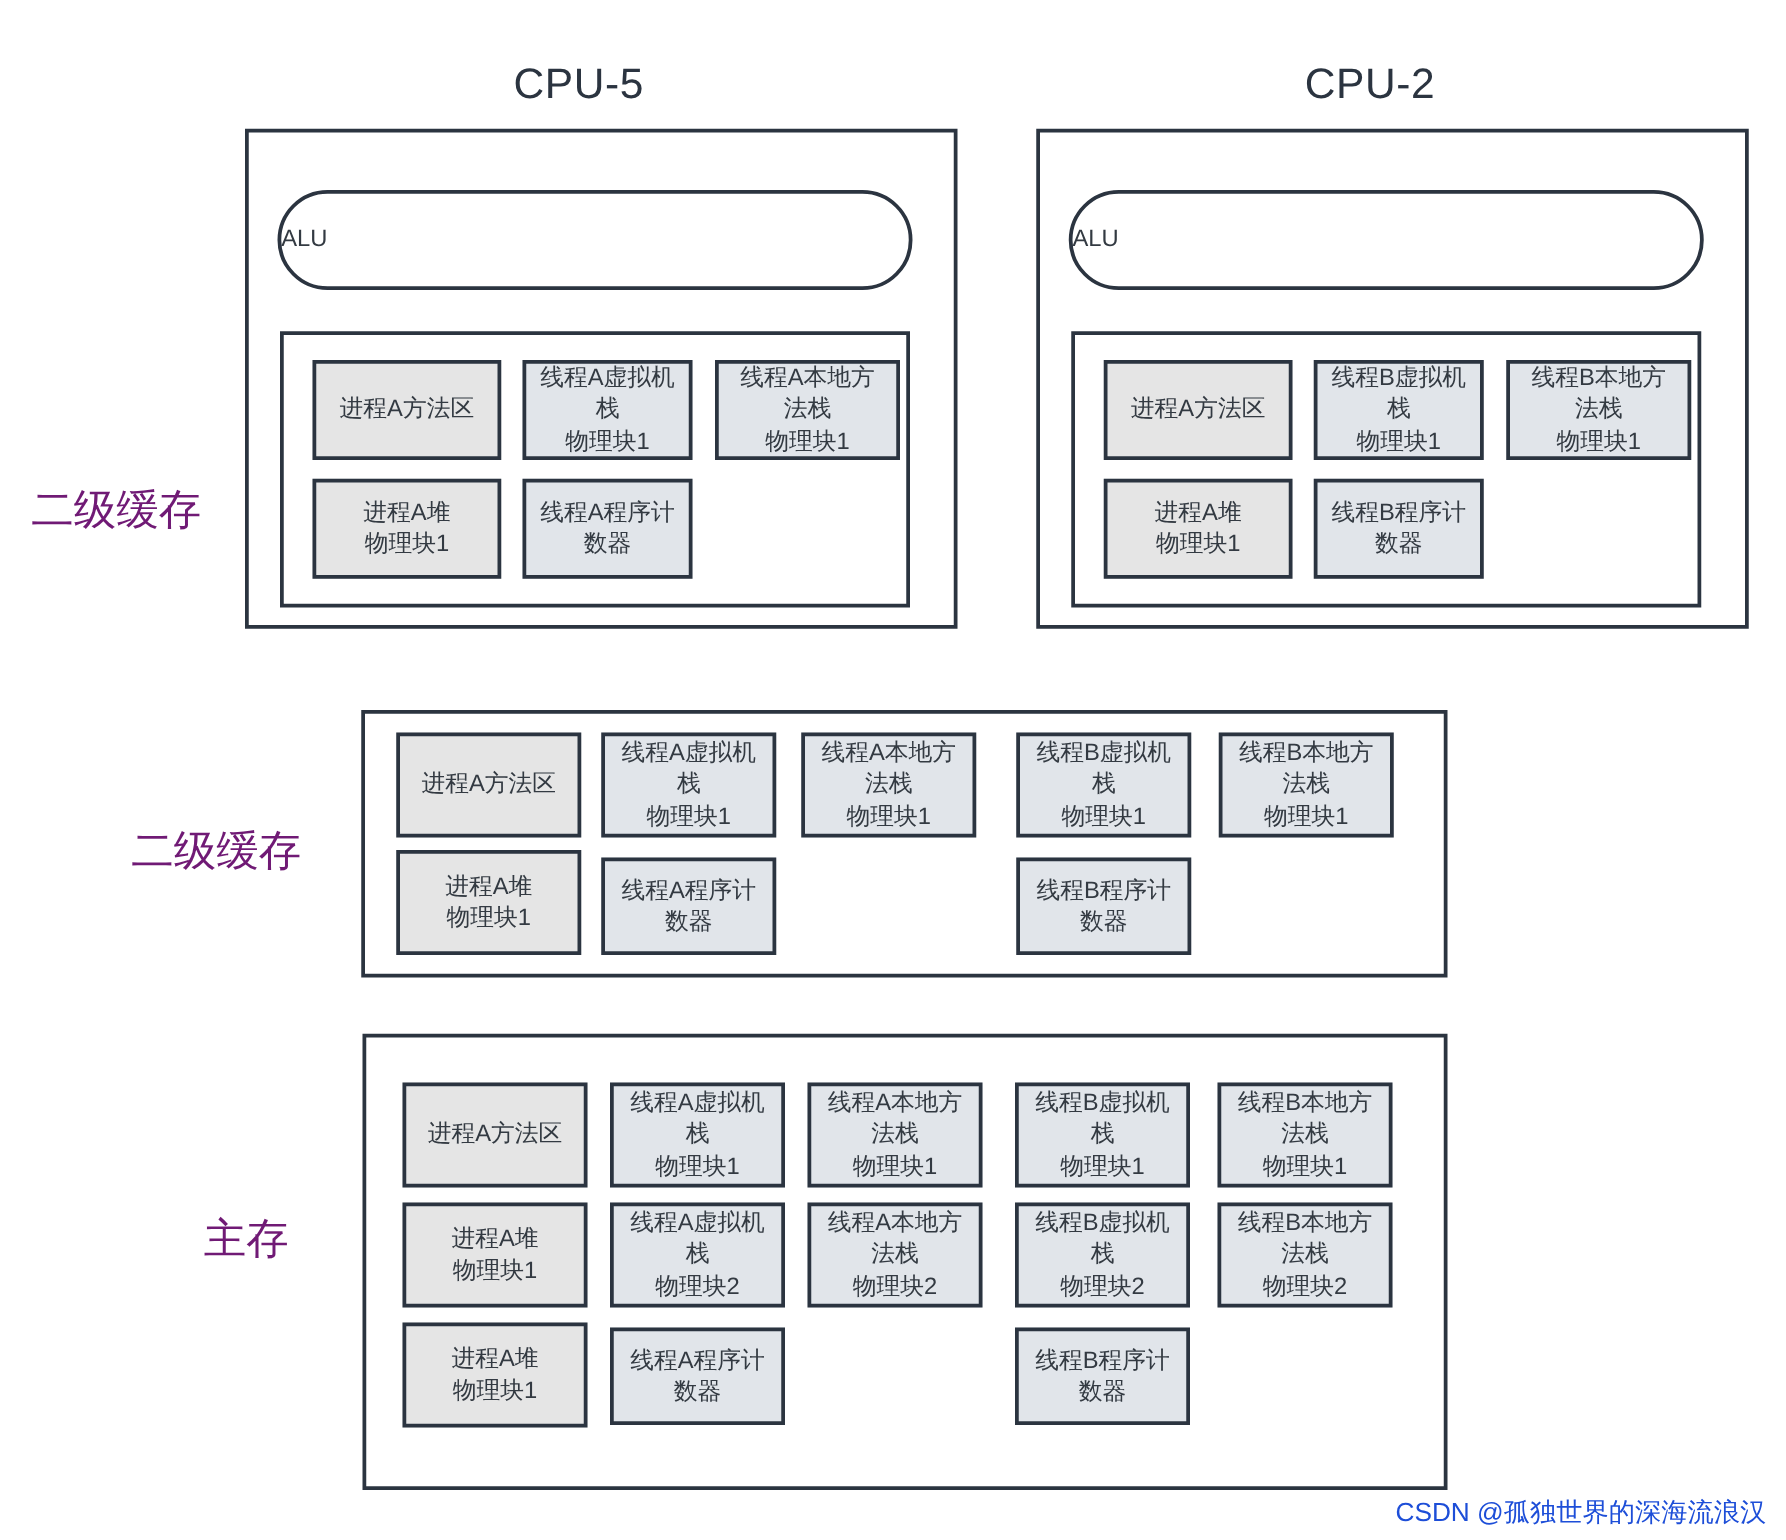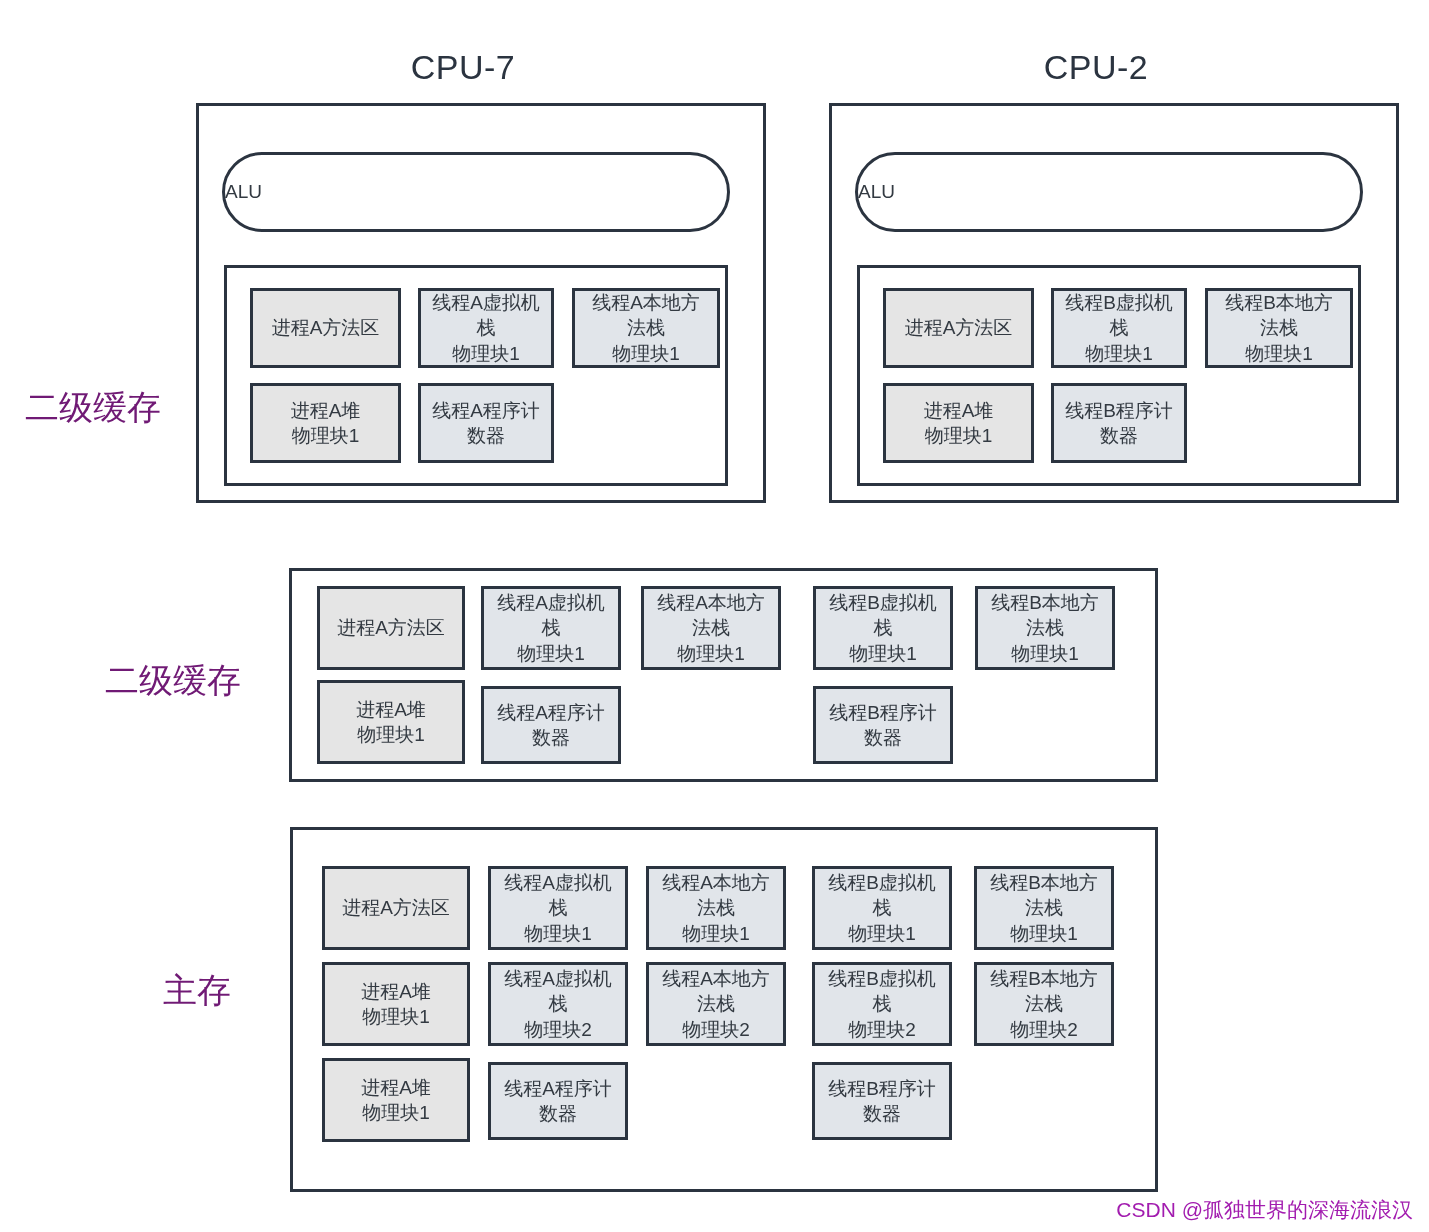--- a/index.html
+++ b/index.html
@@ -78,30 +78,30 @@
   }
   .cell.green { background: #e5e5e5; }
   .cell.grey  { background: #e1e5ea; }
 
   
   .watermark {
     position: absolute;
     right: 16px;
     bottom: 8px;
     font-size: 21px;
-    color: #a21caf;
+    color: #1d4ed8;
     white-space: nowrap;
   }
 </style>
 </head>
 <body>
 
 <div class="canvas">
 
-  <div class="abs cpu-title" style="left:196px; top:48px; width:534px;">CPU-7</div>
+  <div class="abs cpu-title" style="left:196px; top:48px; width:534px;">CPU-5</div>
   <div class="abs cpu-title" style="left:829px; top:48px; width:534px;">CPU-2</div>
 
   <div class="abs row-label" style="left:25px; top:385px; width:165px;">二级缓存</div>
   <div class="abs row-label" style="left:105px; top:658px; width:165px;">二级缓存</div>
   <div class="abs row-label" style="left:163px; top:968px; width:110px;">主存</div>
 
   <div class="abs outer-box" style="left:196px; top:103px; width:570px; height:400px;"></div>
 
   <div class="abs alu" style="left:222px; top:152px; width:508px; height:80px;">
     <span>ALU</span>

